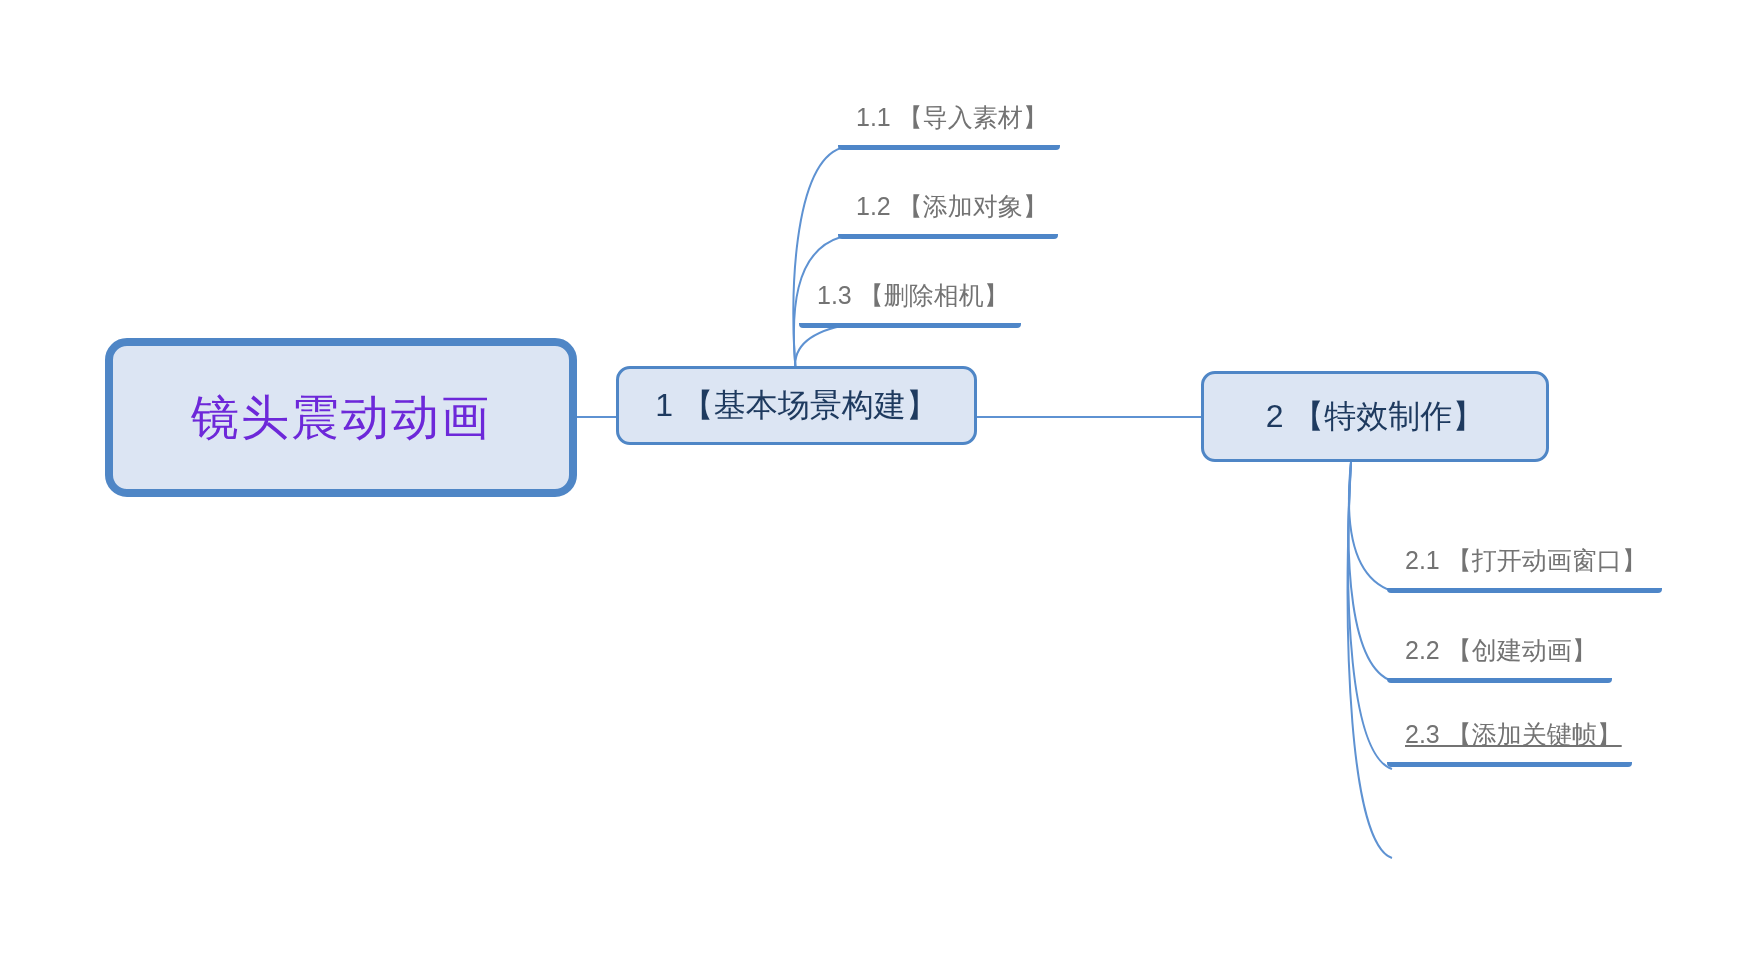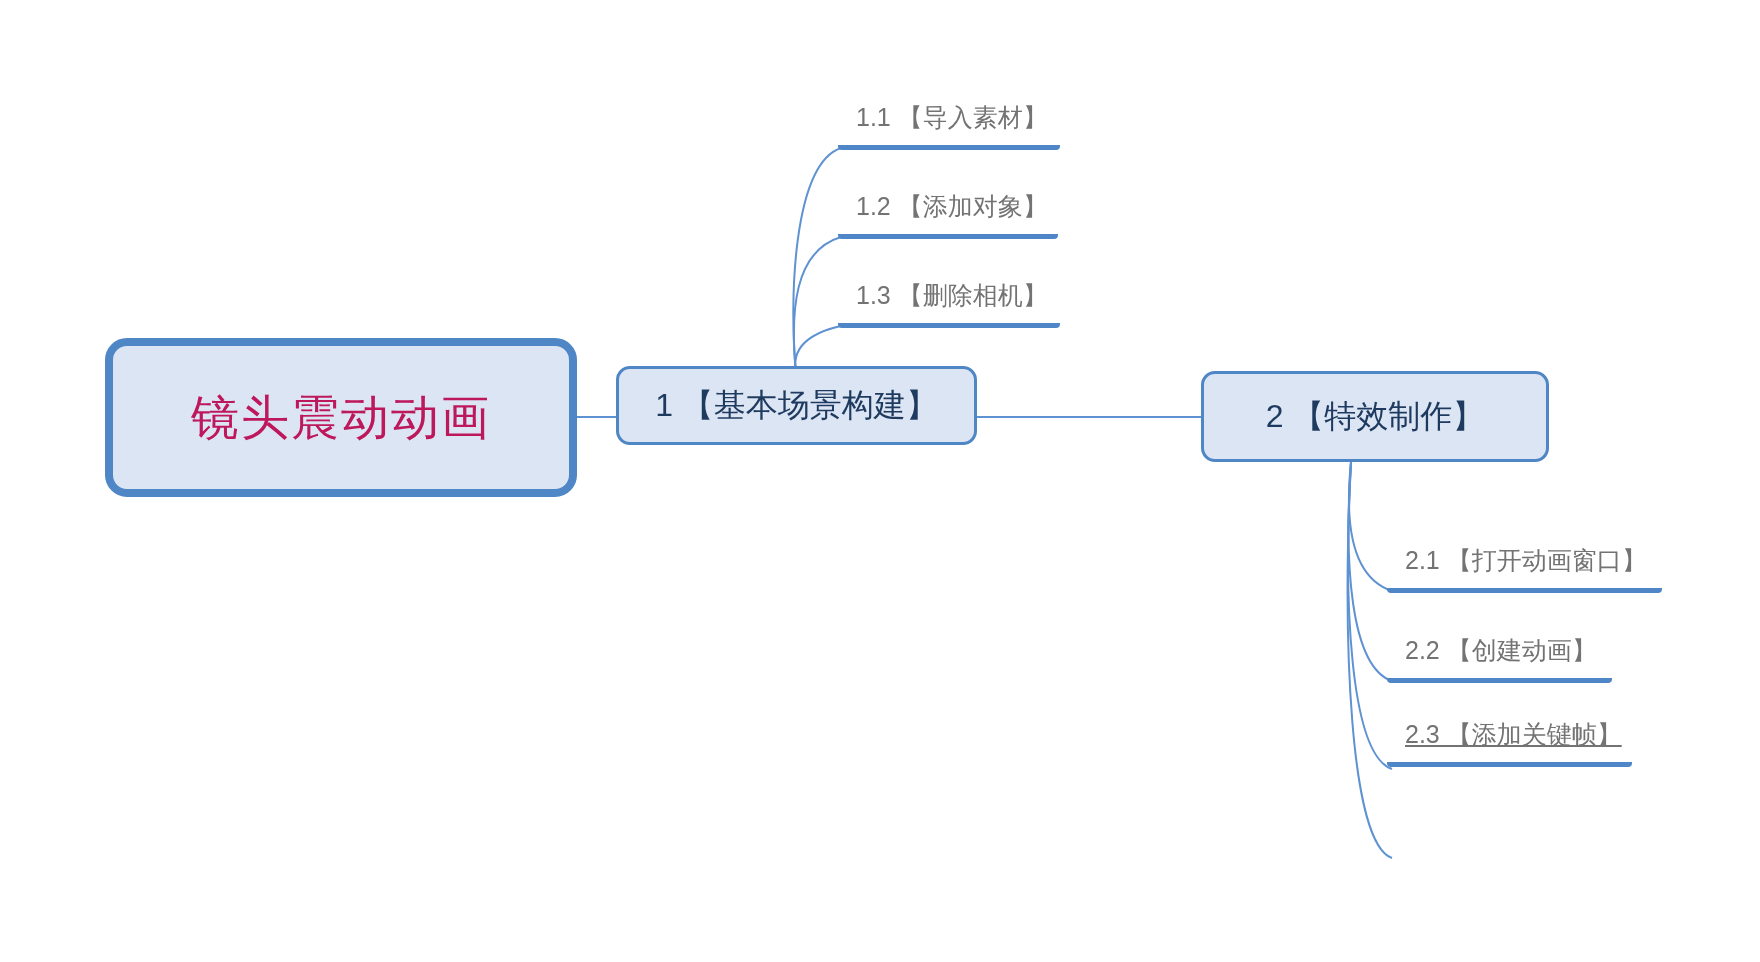--- a/index.html
+++ b/index.html
@@ -40,38 +40,38 @@
     white-space: nowrap;
     cursor: default;
   }
   .node.root {
     left: 105px; top: 338px;
     width: 472px; height: 159px;
     border-width: 8px;
     border-radius: 22px;
     font-size: 48px;
     letter-spacing: 2px;
-    color: #be185d;
+    color: #6d28d9;
   }
   .node.main1 { left: 616px; top: 366px; width: 361px; height: 79px; }
   .node.main2 { left: 1201px; top: 371px; width: 348px; height: 91px; }
   .subtopic {
     position: absolute;
     box-sizing: border-box;
     border-bottom: 5px solid #4e86c8;
     border-radius: 0 0 4px 4px;
     padding: 0 0 12px 18px;
     font-size: 25px;
     line-height: 32px;
     color: #737373;
     white-space: nowrap;
   }
   .st-1-1 { left: 838px;  top: 101px; width: 222px; }
   .st-1-2 { left: 838px;  top: 190px; width: 220px; }
-  .st-1-3 { left: 838px;  top: 279px; width: 222px; }
+  .st-1-3 { left: 799px;  top: 279px; width: 222px; }
   .st-2-1 { left: 1387px; top: 544px; width: 275px; }
   .st-2-2 { left: 1387px; top: 634px; width: 225px; }
   .st-2-3 { left: 1387px; top: 718px; width: 245px; text-decoration: underline; }
   .st-2-4 { left: 1387px; top: 811px; width: 226px; }
 </style>
 </head>
 <body>
 
 <div class="canvas">
 

